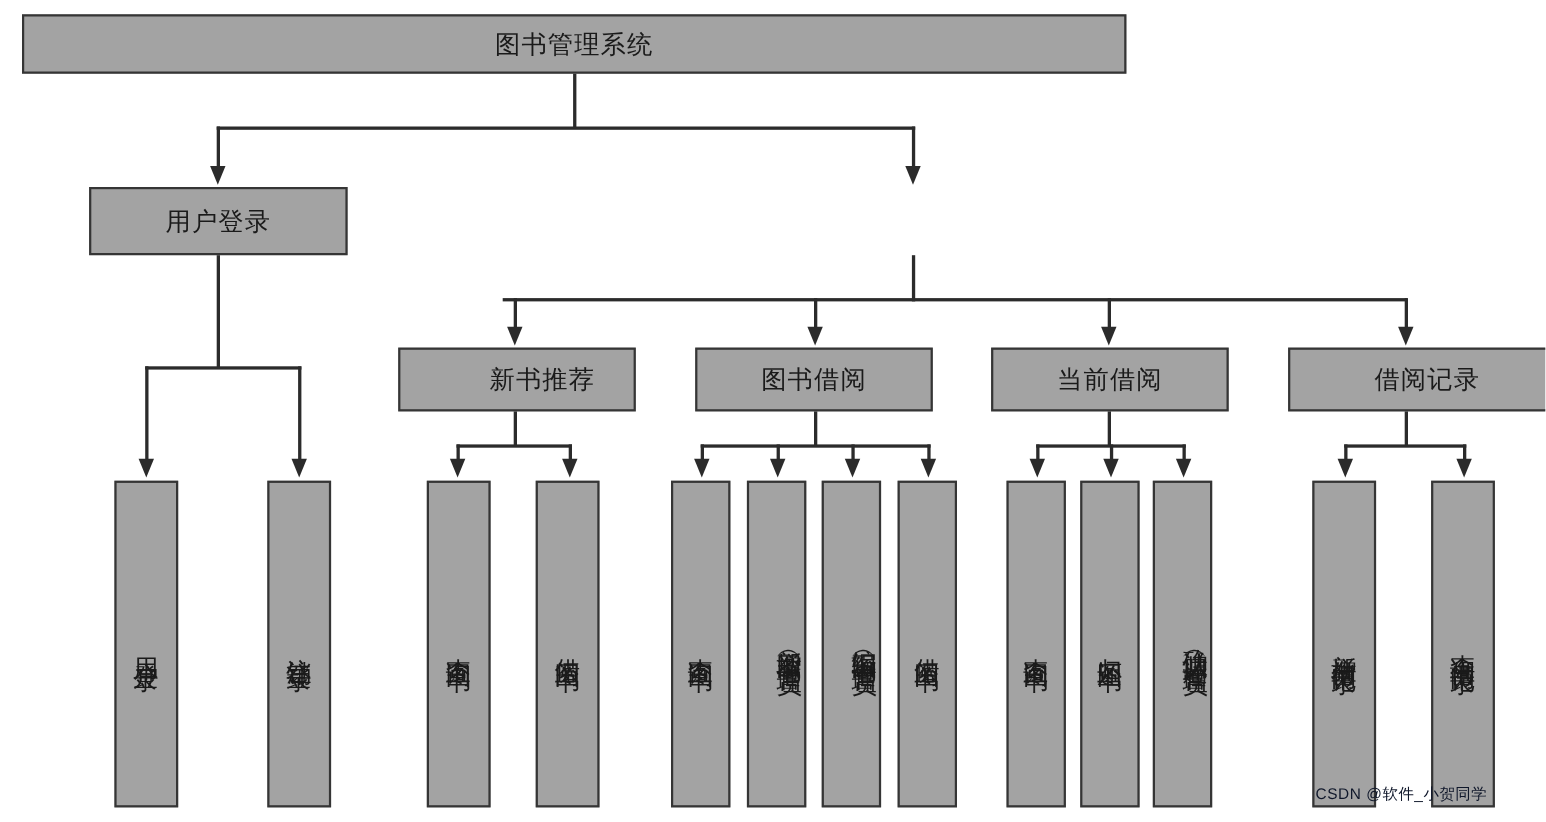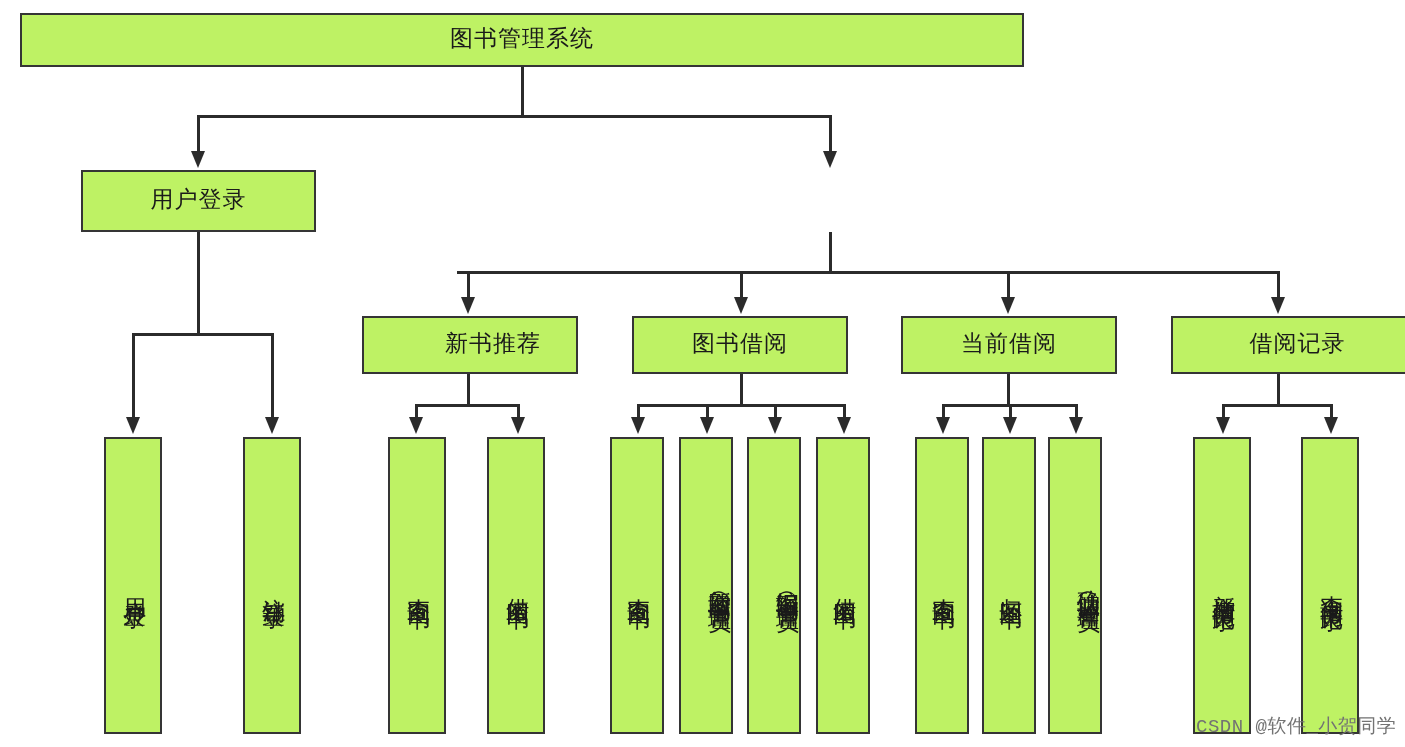--- a/index.html
+++ b/index.html
@@ -14,27 +14,26 @@
     position: relative;
     width: 1405px;
     height: 747px;
     background: #ffffff;
     overflow: hidden;
   }
   .node {
     position: absolute;
     box-sizing: border-box;
     border: 2.5px solid #353535;
-    background: #bef264;
+    background: #a3a3a3;
     display: flex;
     align-items: center;
     justify-content: center;
     color: #1a1a1a;
     line-height: 1.15;
-    font-family: Liberation Mono, monospace;
   }
   .node.h {
     font-size: 23px;
     letter-spacing: 1px;
   }
   .node.v {
     font-size: 23px;
     writing-mode: vertical-rl;
     text-orientation: upright;
     letter-spacing: 3px;
@@ -54,25 +53,24 @@
   .arrow {
     position: absolute;
     width: 0;
     height: 0;
     border-left: 7px solid transparent;
     border-right: 7px solid transparent;
     border-top: 17px solid #2b2b2b;
   }
   .watermark {
     position: absolute;
-    font-size: 19px;
-    color: #737373;
+    font-size: 14px;
+    color: #0f172a;
     white-space: nowrap;
     letter-spacing: 0.5px;
-    font-family: Liberation Mono, monospace;
   }
 </style>
 </head>
 <body>
 
 <div id="canvas">
 
   <div class="node h" style="left:20px; top:13px; width:1004px; height:54px;">
     <span>图书管理系统</span>
   </div>

